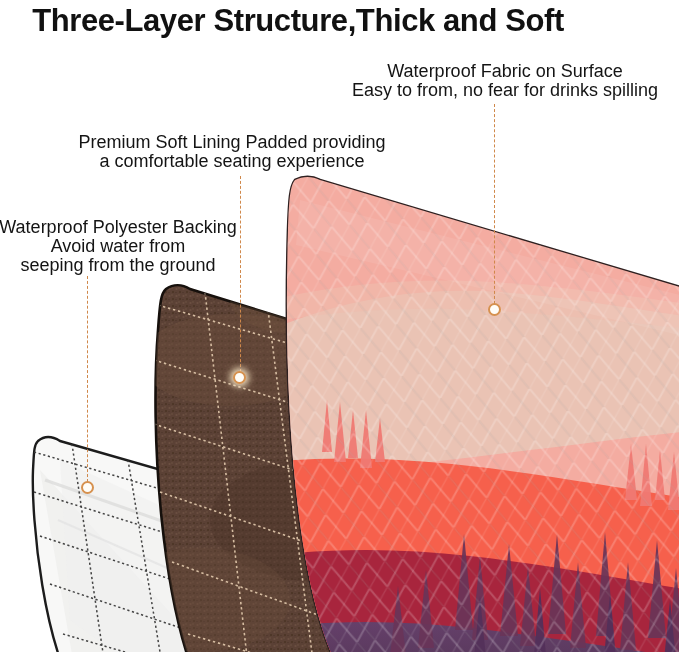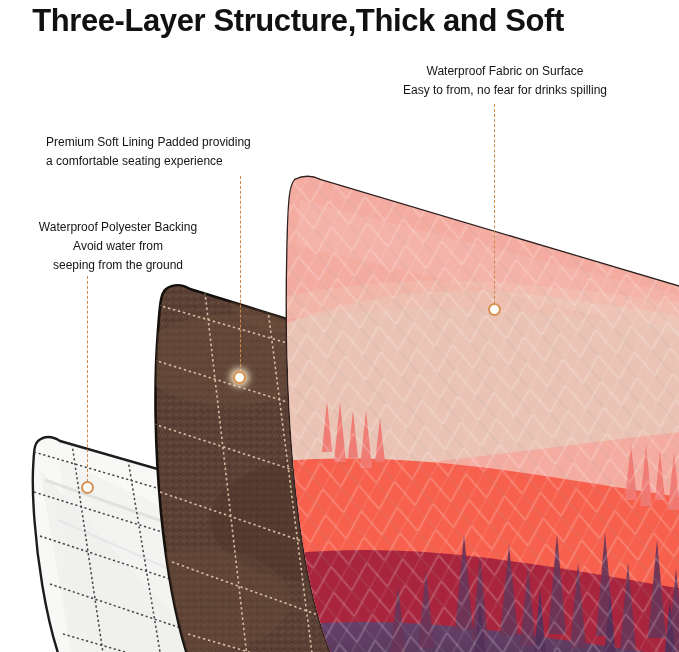--- a/index.html
+++ b/index.html
@@ -9,24 +9,24 @@
   #stage{position:absolute;inset:0;width:679px;height:652px;background:#ffffff;}
 
   
   .title{
     position:absolute;left:0;top:2px;width:554px;text-align:center;
     font-size:31px;font-weight:bold;letter-spacing:-0.4px;
     color:#111111;line-height:38px;white-space:nowrap;margin-left:21px;
   }
 
   
-  .callout{position:absolute;font-size:12px;line-height:19px;color:#141414;}
+  .callout{position:absolute;font-size:18px;line-height:19px;color:#141414;}
   .callout div{white-space:nowrap;}
   .c-surface{left:335px;top:62px;width:340px;text-align:center;}
-  .c-lining{left:46px;top:133px;width:340px;}
+  .c-lining{left:62px;top:133px;width:340px;text-align:center;}
   .c-backing{left:-7px;top:218px;width:250px;text-align:center;}
 
   
   .leader{position:absolute;width:0;border-left:1.6px dashed #d0884a;}
   .l-surface{left:494px;top:104px;height:200px;}
   .l-lining{left:240px;top:176px;height:196px;}
   .l-backing{left:87px;top:276px;height:206px;}
 
   
   .dot{position:absolute;width:13px;height:13px;border-radius:50%;

